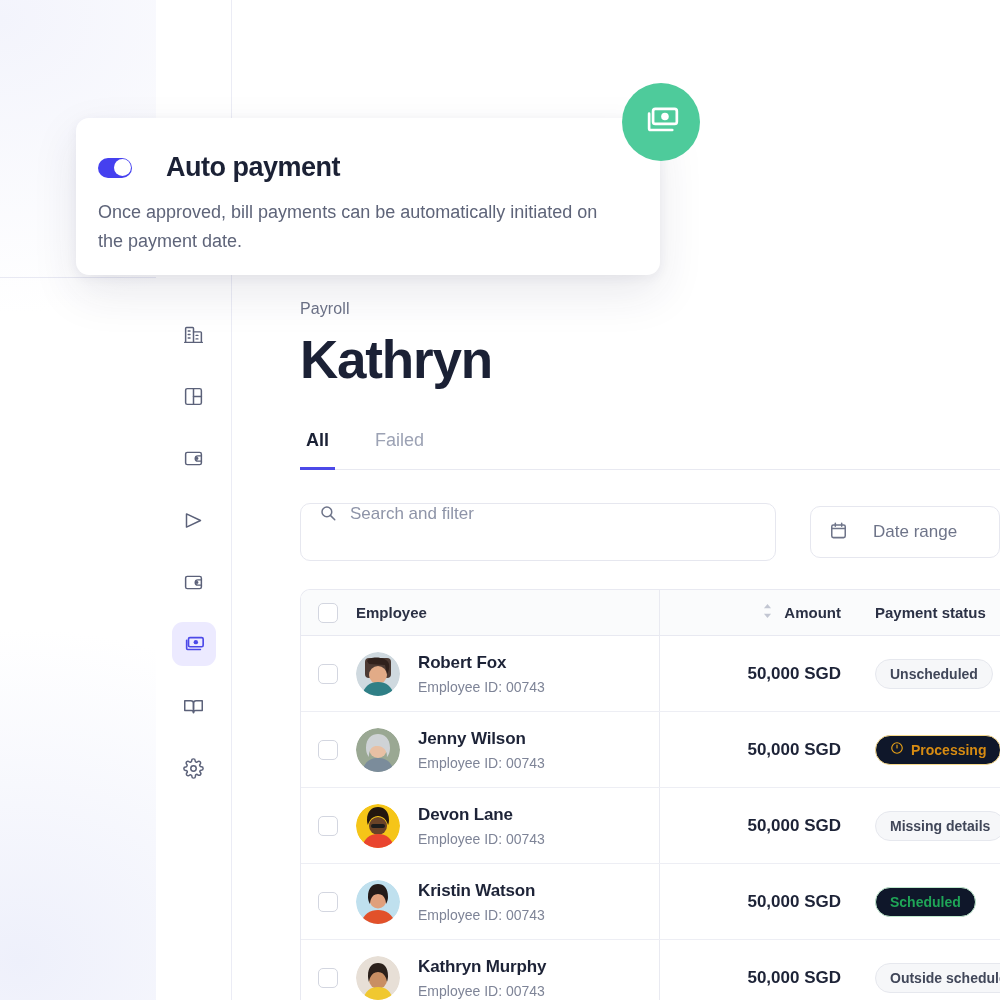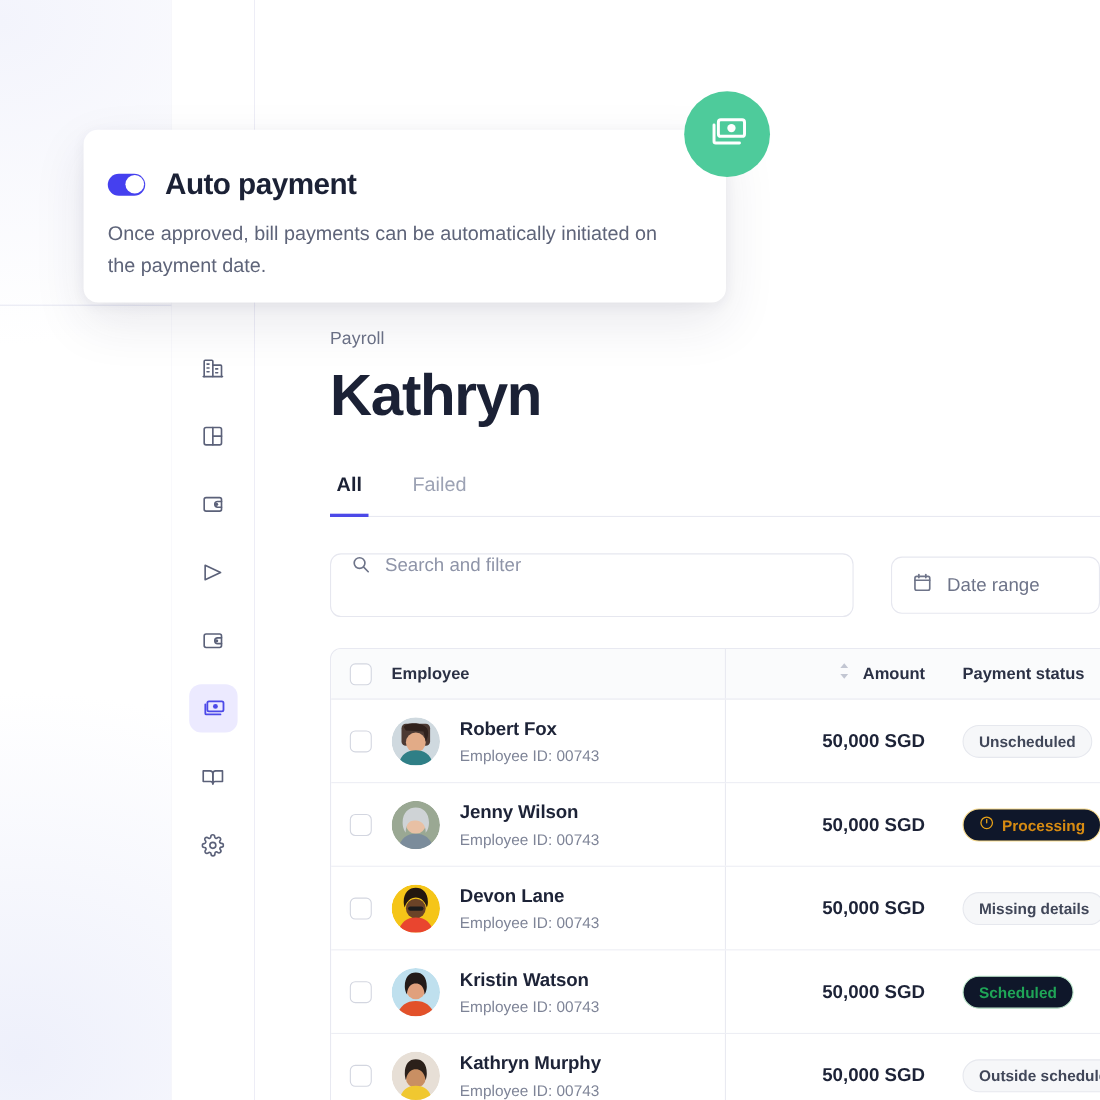--- a/index.html
+++ b/index.html
@@ -162,21 +162,21 @@
 
   #date-box {
     width: 190px;
     height: 52px;
     border: 1px solid #e6e7ef;
     border-radius: 10px;
     background: #fff;
     display: flex;
     align-items: center;
     padding: 0 18px;
-    gap: 13px;
+    gap: 25px;
     flex: none;
     overflow: hidden;
   }
   #date-label {
     font-size: 17px;
     color: #6e7489;
     white-space: nowrap;
   }
 
   
@@ -296,21 +296,21 @@
     height: 157px;
     background: #ffffff;
     border-radius: 13px;
     box-shadow: 0 18px 46px rgba(38,44,80,.10), 0 3px 12px rgba(38,44,80,.055);
     padding: 34px 40px 0 22px;
   }
 
   #auto-head {
     display: flex;
     align-items: center;
-    gap: 18px;
+    gap: 34px;
   }
 
   #toggle {
     width: 34px;
     height: 20px;
     border-radius: 10px;
     background: #4540ef;
     position: relative;
     flex: none;
   }

